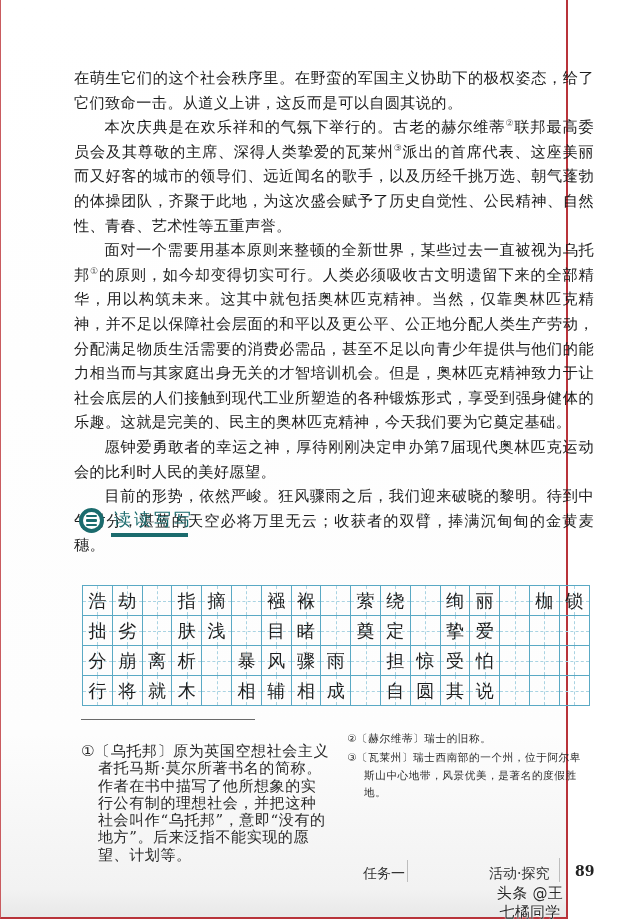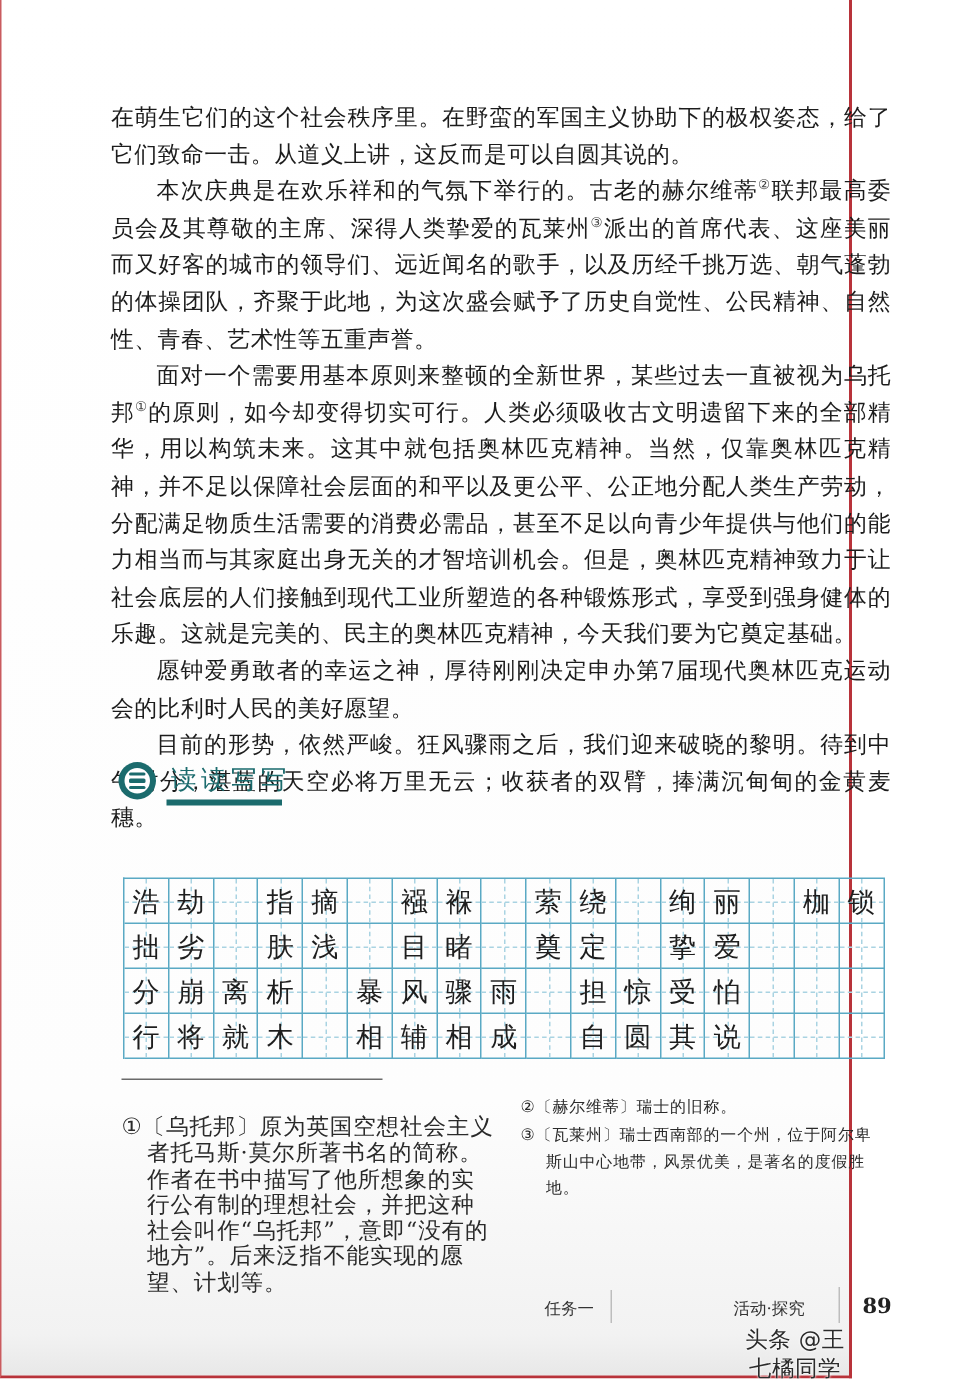--- a/index.html
+++ b/index.html
@@ -74,21 +74,21 @@
       position: absolute; left: 80px; top: 730px; width: 250px;
       font-size: 15px; line-height: 17.3px; color: #2a2a2a; letter-spacing: 0.6px; margin-top: 13px;
     }
     .footnotes-right {
       position: absolute; left: 346px; top: 730px; width: 245px;
       font-size: 10.6px; line-height: 17.3px; color: #2a2a2a; letter-spacing: 0.6px;
     }
     .fn { padding-left: 17px; text-indent: -17px; margin-bottom: 2px; }
     .fn .num { font-family: "DejaVu Sans", sans-serif; }
 
-    .footer { position: absolute; top: 865px; font-size: 11px; color: #333; }
+    .footer { position: absolute; top: 865px; font-size: 14px; color: #333; }
     .footer-task { left: 362px; }
     .footer-sep1 { position: absolute; left: 406px; top: 860px; width: 1px; height: 22px; background: #bdbdbd; }
     .footer-act { left: 488px; text-align: right; }
     .footer-sep2 { position: absolute; left: 558px; top: 858px; width: 1px; height: 24px; background: #bdbdbd; }
     .footer-page { left: 574px; font-size: 14px; font-weight: bold; color: #222; top: 863px; }
 
     .watermark {
       position: absolute; left: 493px; top: 884px; font-size: 15px; color: #2b2b2b;
       font-family: "DejaVu Sans", "Liberation Sans", sans-serif; letter-spacing: 0.3px;
       text-shadow: 0 0 1px #fff, 0 0 2px #fff;

